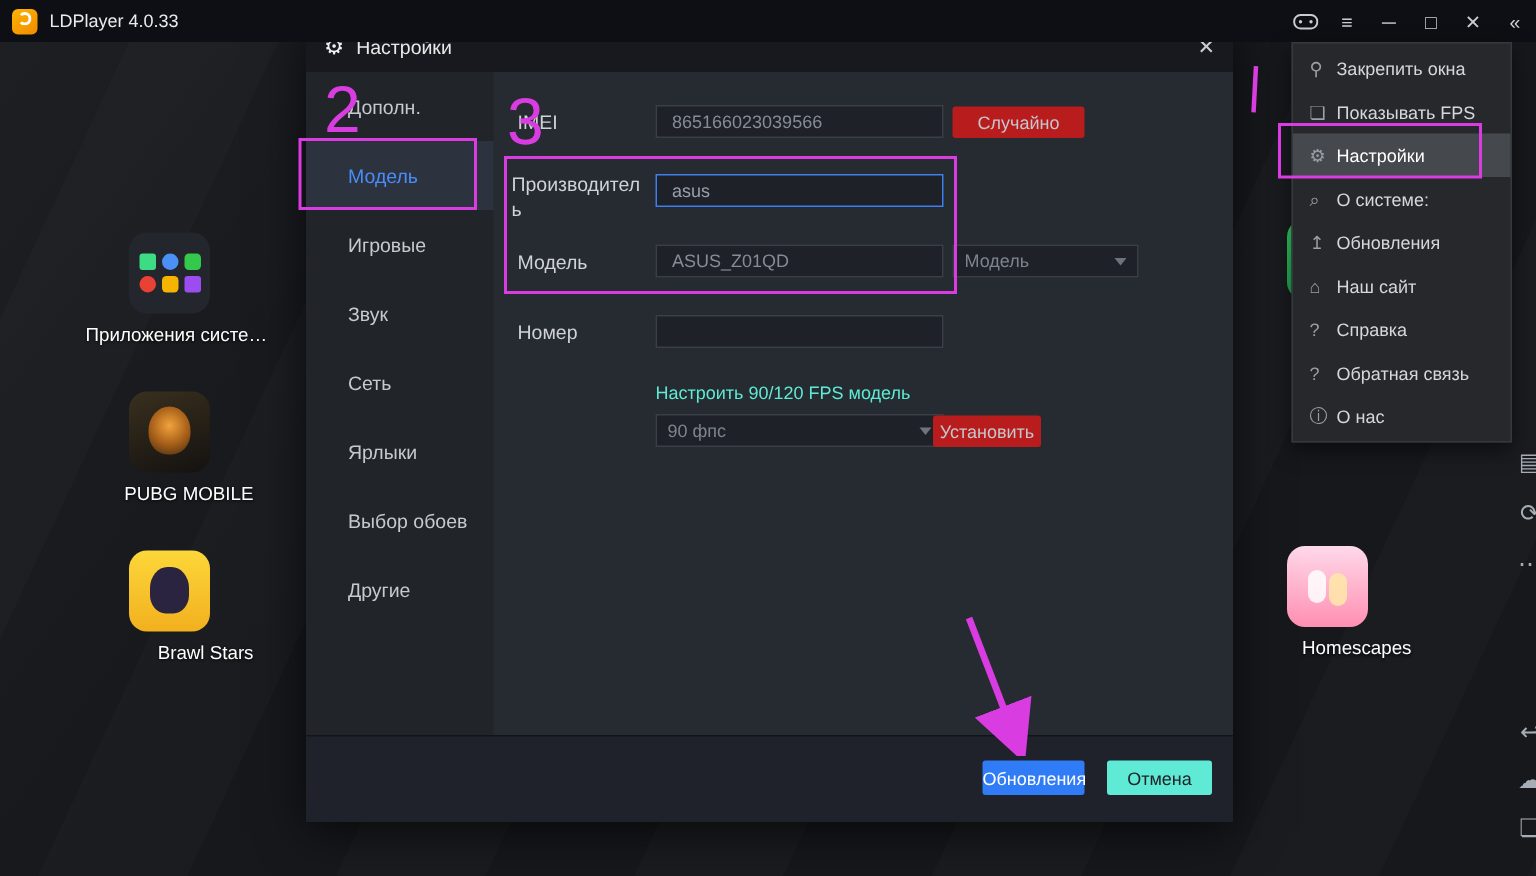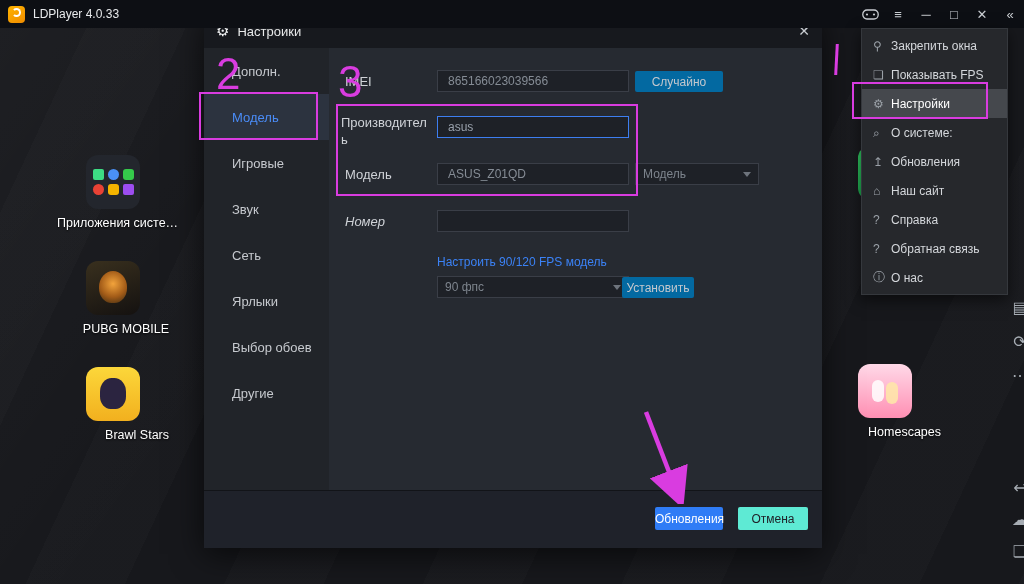--- a/index.html
+++ b/index.html
@@ -114,25 +114,25 @@
     position:absolute; height:22px; background:#1e2127; border:1px solid #3a3e47;
     color:#7d848d; font-size:12px; padding:0 7px; display:flex; align-items:center;
     cursor:default;
   }
   .dlg-select .chev {
     margin-left:auto; width:0; height:0;
     border-left:4px solid transparent; border-right:4px solid transparent;
     border-top:5px solid #6e747d;
   }
   .dlg-btn {
-    position:absolute; height:21px; background:#0369a1; color:#c3c7cd; border:none;
+    position:absolute; height:21px; background:#b91c1c; color:#c3c7cd; border:none;
     font-size:12px; border-radius:2px; cursor:default;
     font-family:"Liberation Sans", sans-serif;
   }
-  .link { position:absolute; color:#3b82f6; font-size:12px; cursor:default; }
+  .link { position:absolute; color:#5eead4; font-size:12px; cursor:default; }
   .btn-save {
     position:absolute; left:451px; top:493px; width:68px; height:23px;
     background:#2f7cf6; color:#ffffff; border:none; font-size:12px; border-radius:2px;
     font-family:"Liberation Sans", sans-serif; cursor:default;
   }
   .btn-cancel {
     position:absolute; left:534px; top:493px; width:70px; height:23px;
     background:#5eead4; color:#20232a; border:none; font-size:12px; border-radius:2px;
     font-family:"Liberation Sans", sans-serif; cursor:default;
   }
@@ -267,21 +267,21 @@
     <div class="dlg-label" style="left:137px; top:100px; width:92px; overflow-wrap:anywhere; line-height:17px;">Производитель</div>
     <input class="dlg-input focused" style="left: 233px; top: 102px; width: 192px;" value="asus">
 
     <div class="dlg-label" style="left:141px; top:153px;">Модель</div>
     <input class="dlg-input" style="left: 233px; top: 149px; width: 192px;" value="ASUS_Z01QD">
     <div class="dlg-select" style="left:431px; top:149px; width:124px;">
       <span>Модель</span>
       <span class="chev"></span>
     </div>
 
-    <div class="dlg-label" style="left:141px; top:200px;font-style:italic;">Номер</div>
+    <div class="dlg-label" style="left:141px; top:200px;">Номер</div>
     <input class="dlg-input" style="left: 233px; top: 196px; width: 192px;" value="">
 
     <div class="link" style="left:233px; top:241px;">Настроить 90/120 FPS модель</div>
 
     <div class="dlg-select" style="left:233px; top:262px; width:192px;">
       <span>90 фпс</span>
       <span class="chev"></span>
     </div>
     <button class="dlg-btn" style="left:418px; top:263px; width:72px;">Установить</button>
 

